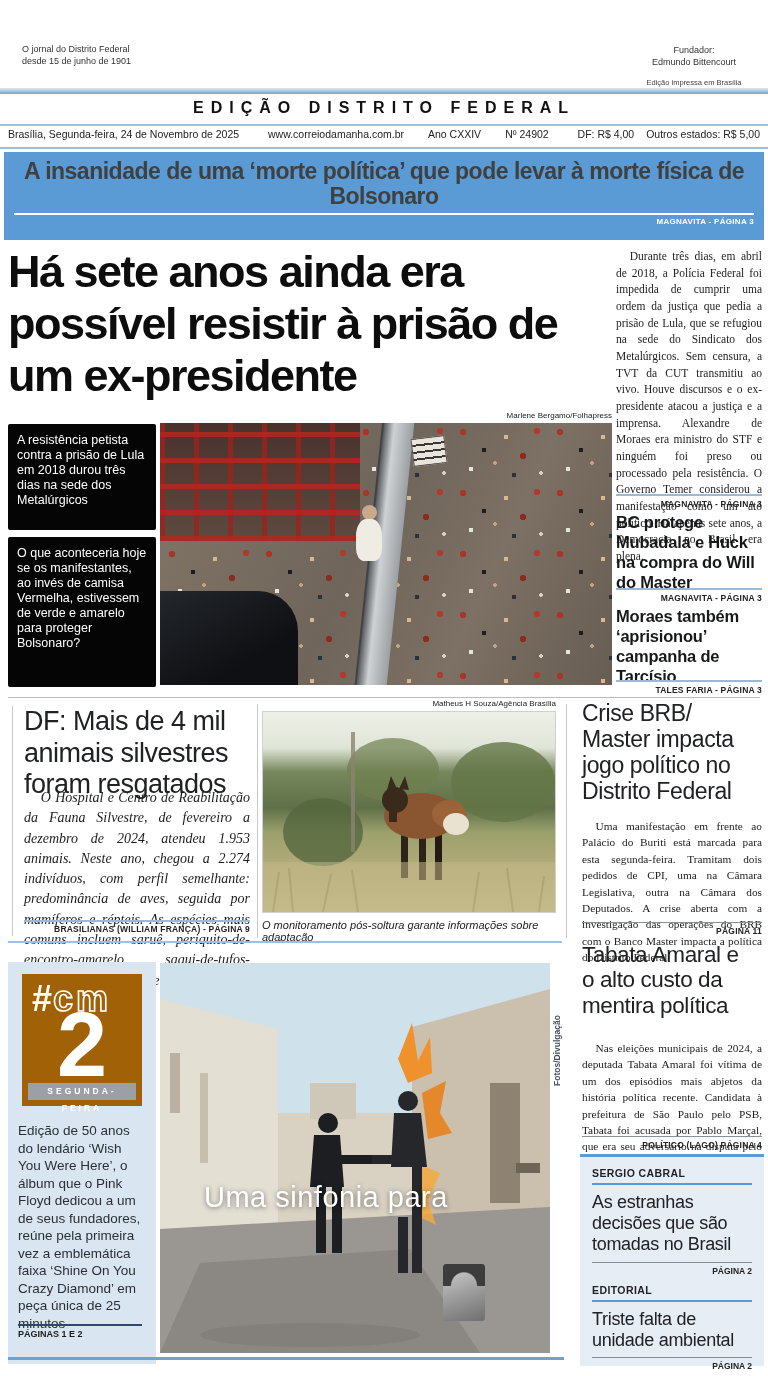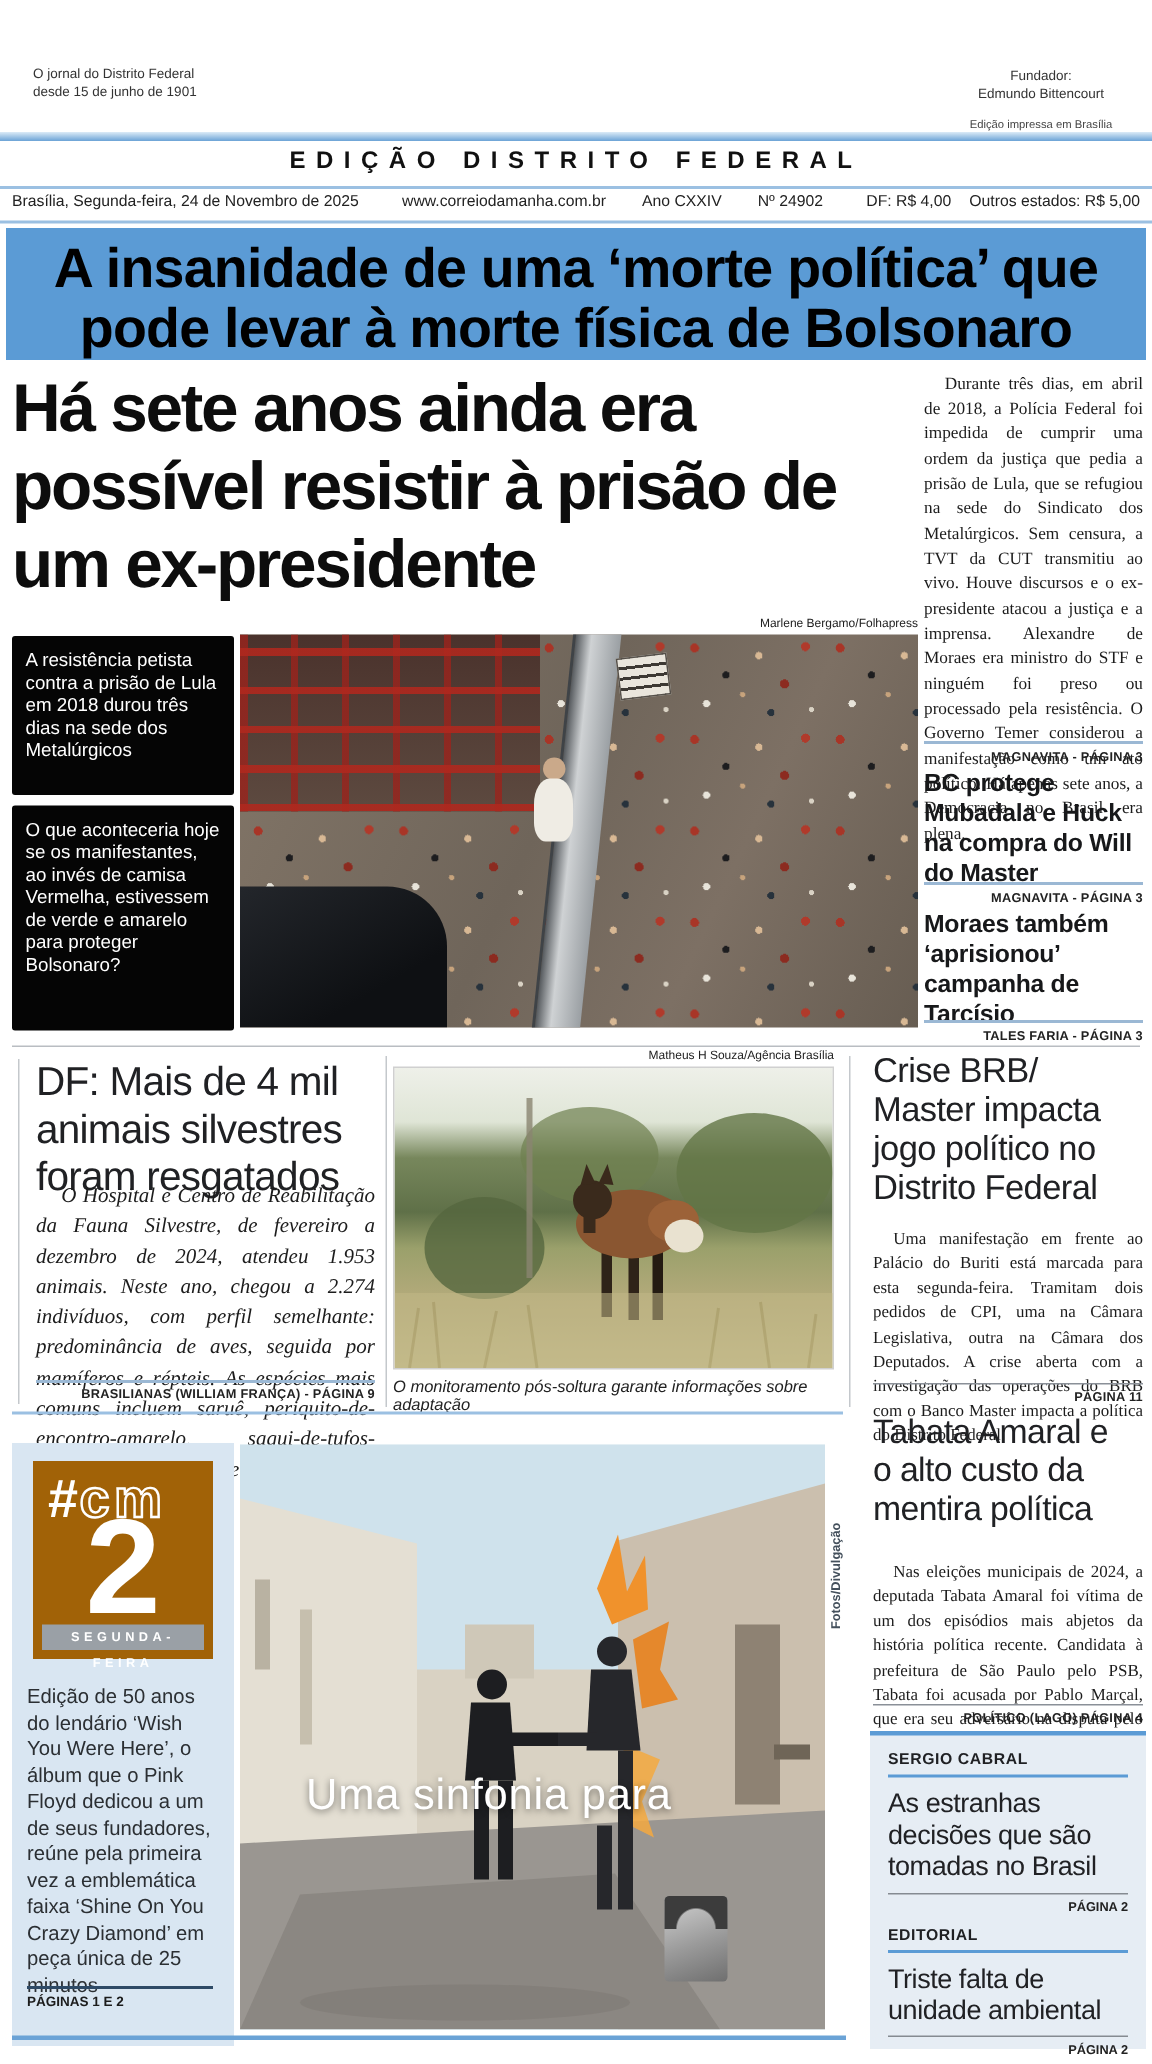--- a/index.html
+++ b/index.html
@@ -18,21 +18,21 @@
   .edition{left:0;top:99px;width:768px;text-align:center;font-weight:800;font-size:16px;
            letter-spacing:7px;color:#111;}
   .hairline-blue{height:2px;background:#9bc0e2;}
   .dateline{left:8px;top:128px;width:752px;display:flex;align-items:center;font-size:10.5px;color:#222;}
   .dateline .grow{flex:1;}
   .dateline span{white-space:nowrap;}
 
   
   .banner{left:4px;top:152px;width:760px;height:88px;background:#5b9bd5;box-sizing:border-box;
           padding:7px 10px 4px;}
-  .banner-h{color:#000000;font-weight:800;font-size:37px;line-height:1.08;text-align:center;
+  .banner-h{color:#404040;font-weight:800;font-size:23px;line-height:1.08;text-align:center;
             letter-spacing:-0.5px;}
   .banner-rule{border-top:2px solid #fff;margin-top:4px;}
   .banner-credit{text-align:right;color:#fff;font-size:8px;font-weight:800;letter-spacing:.3px;margin-top:2px;}
 
   
   .lead-h{left:8px;top:246px;width:616px;font-size:45px;font-weight:700;line-height:1.16;
           letter-spacing:-1.5px;color:#0d0d0d;}
   .photo-credit{font-size:8px;color:#222;text-align:right;}
   .black-box{left:8px;width:148px;background:#050505;color:#fff;box-sizing:border-box;
              padding:9px 9px;font-size:12.5px;font-weight:500;line-height:1.2;border-radius:2px;}

